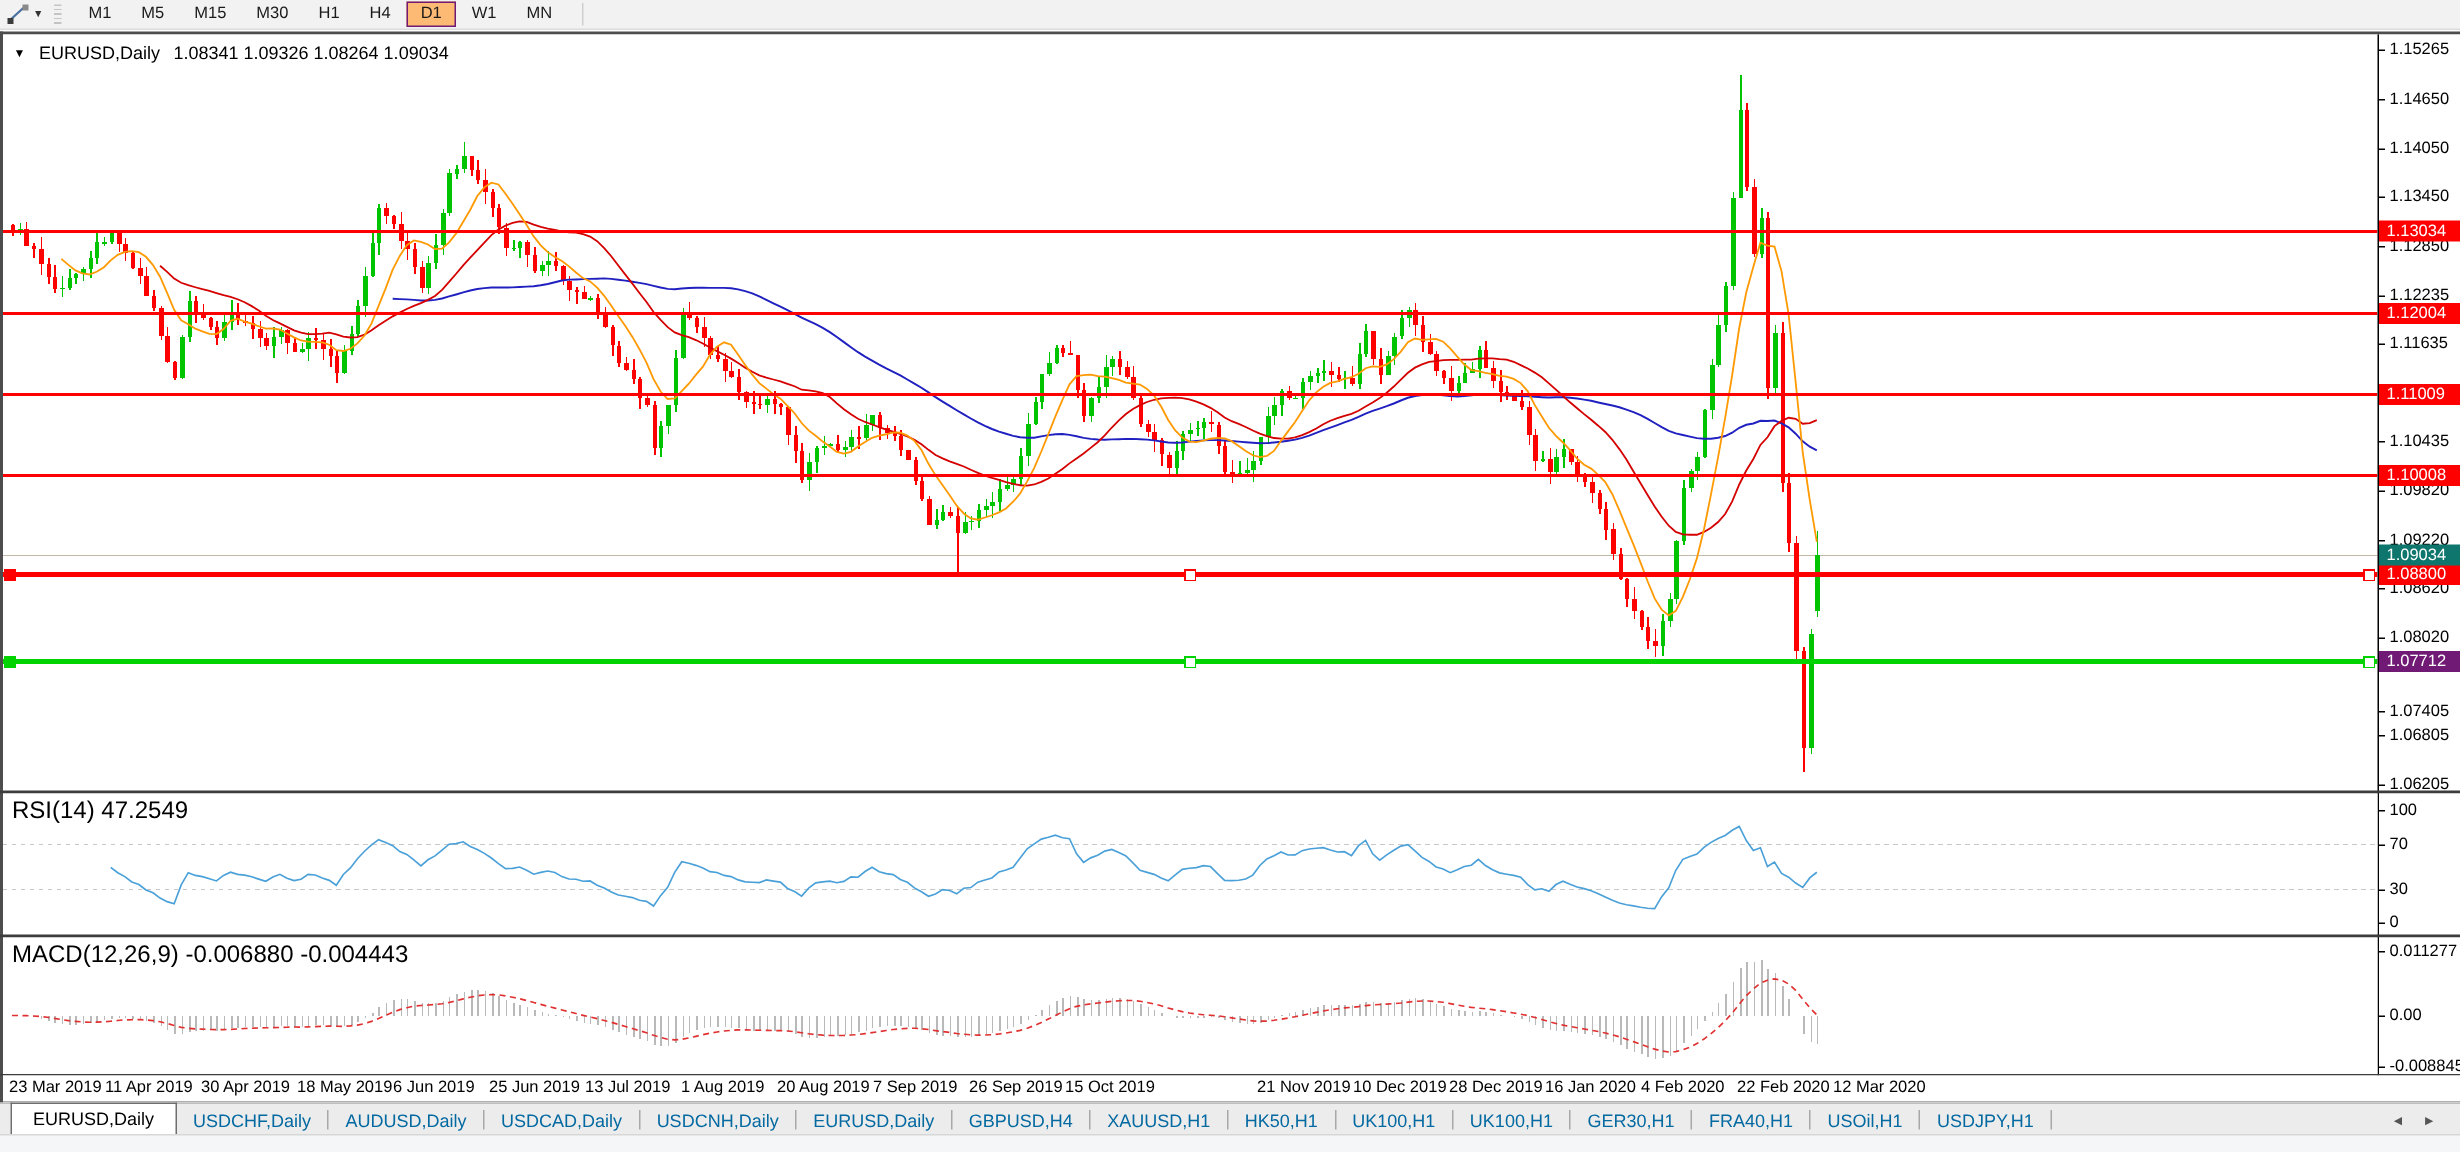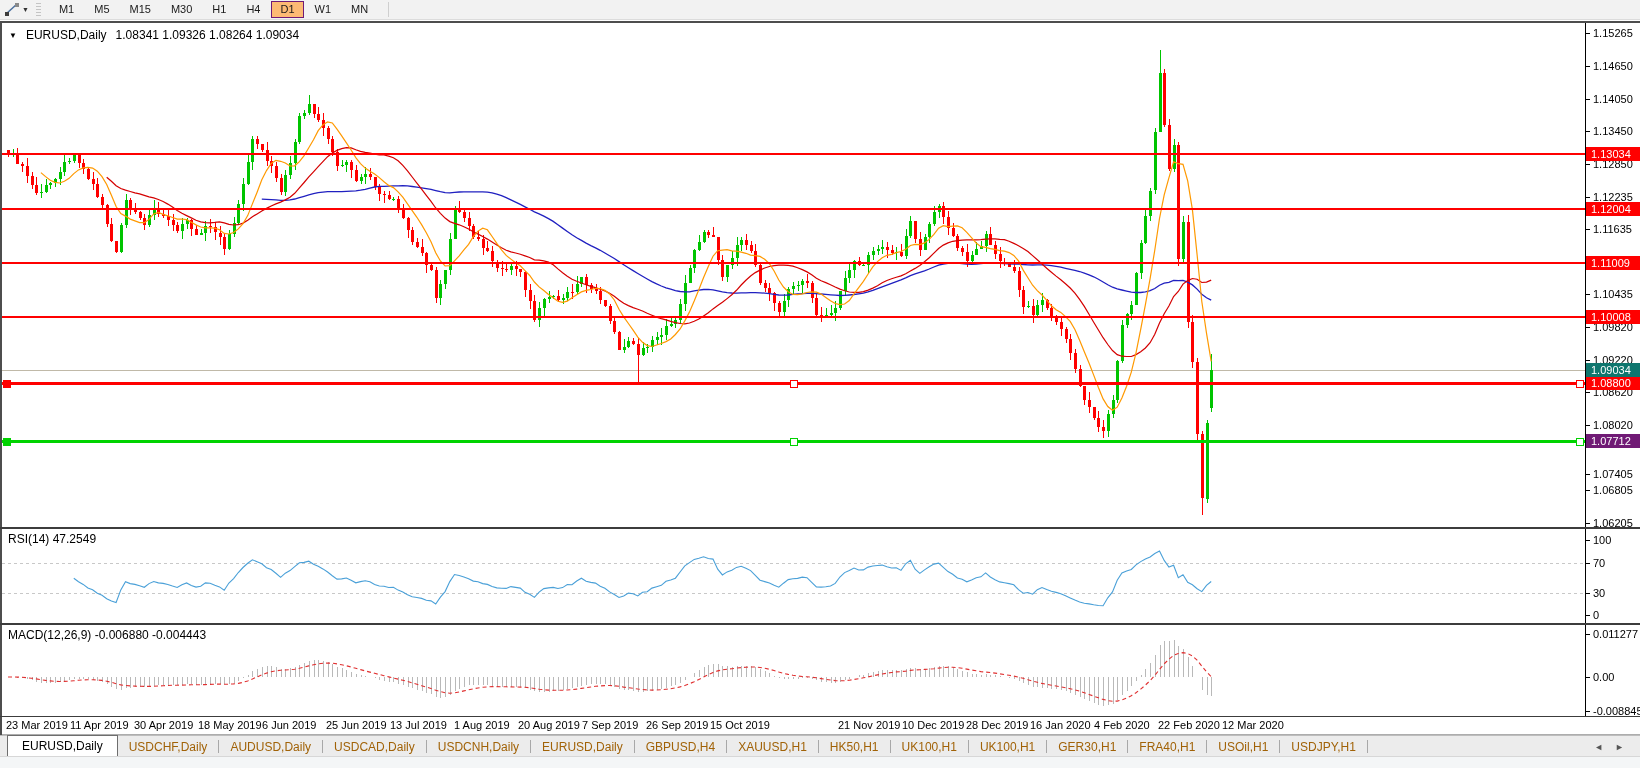--- a/index.html
+++ b/index.html
@@ -30,28 +30,28 @@
   #rsi-axis{left:1586px;top:529px;width:54px;height:94px;}
   #macd-axis{left:1586px;top:625px;width:54px;height:91px;}
 
   .ptick{position:absolute;left:0;width:54px;height:13px;line-height:13px;}
   .ptick .dash{position:absolute;left:0;top:6px;width:4px;height:1px;background:#000;}
   .ptick .txt{position:absolute;left:7px;top:0;}
   .plabel{position:absolute;left:0;width:54px;height:14px;line-height:14px;padding-left:5px;color:#fff;font-size:11px;box-sizing:border-box;}
 
   #chart-title{position:absolute;left:7px;top:5px;font-size:12px;color:#000;display:flex;align-items:center;gap:9px;}
   #title-arrow{font-size:8px;color:#000;}
-  .ind-label{position:absolute;left:6px;top:3px;font-size:12px;color:#000;}
+  .ind-label{position:absolute;left:6px;top:3px;font-size:16px;color:#000;}
 
   #time-axis{position:absolute;left:2px;top:717px;width:1638px;height:17px;background:#fff;border-bottom:1px solid #adadad;}
   .tlabel{position:absolute;top:2px;font-size:11px;color:#000;white-space:nowrap;}
 
   #tab-bar{position:absolute;left:0;top:735px;width:1640px;height:21px;background:#ececec;border-top:1px solid #bdbdbd;display:flex;align-items:flex-end;}
   #tabs{display:flex;align-items:flex-end;height:21px;padding-left:7px;}
-  .tab{font-size:12px;color:#a16207;padding:1px 11px 3px;white-space:nowrap;}
+  .tab{font-size:12px;color:#0369a1;padding:1px 11px 3px;white-space:nowrap;}
   .tab.active{background:#fff;border:1px solid #6e6e6e;border-bottom:none;color:#000;padding:3px 14px 4px;}
   .tab-sep{width:1px;height:13px;background:#a8a8a8;margin-bottom:4px;}
   #tab-scroll{margin-left:auto;display:flex;gap:12px;padding:0 16px 5px;color:#555;font-size:9px;}
   #bottom-strip{position:absolute;left:0;top:756px;width:1640px;height:12px;background:#f4f6f7;border-top:1px solid #d7d7d7;}
 </style>
 </head>
 <body>
 
 <div id="app">
 

